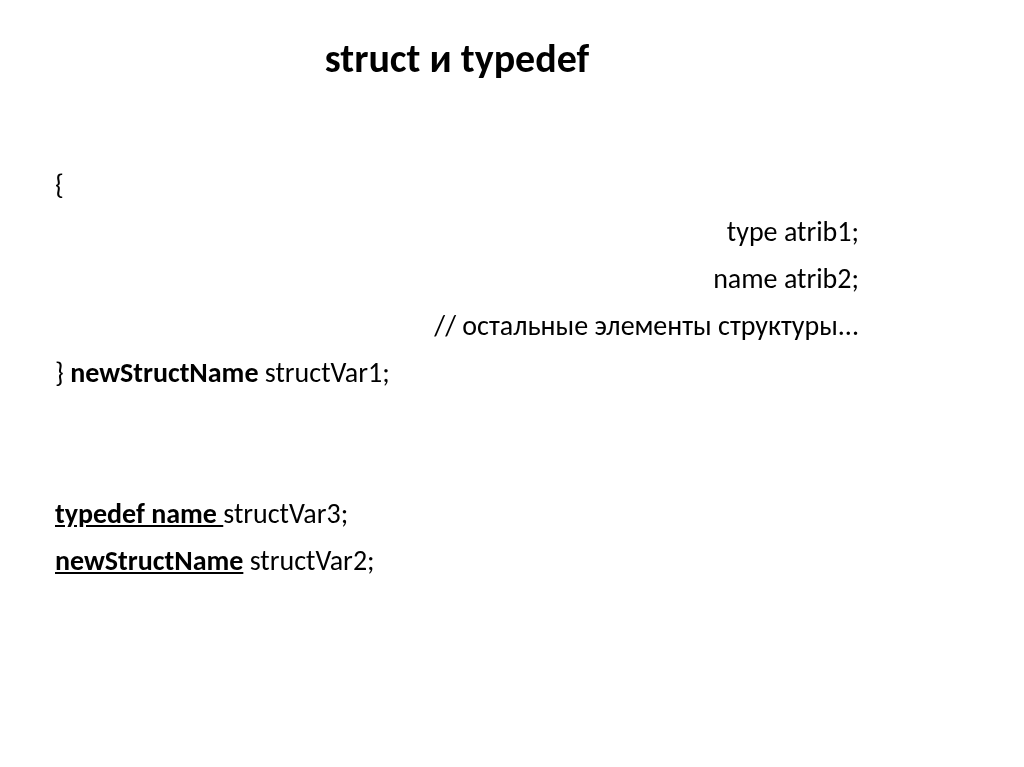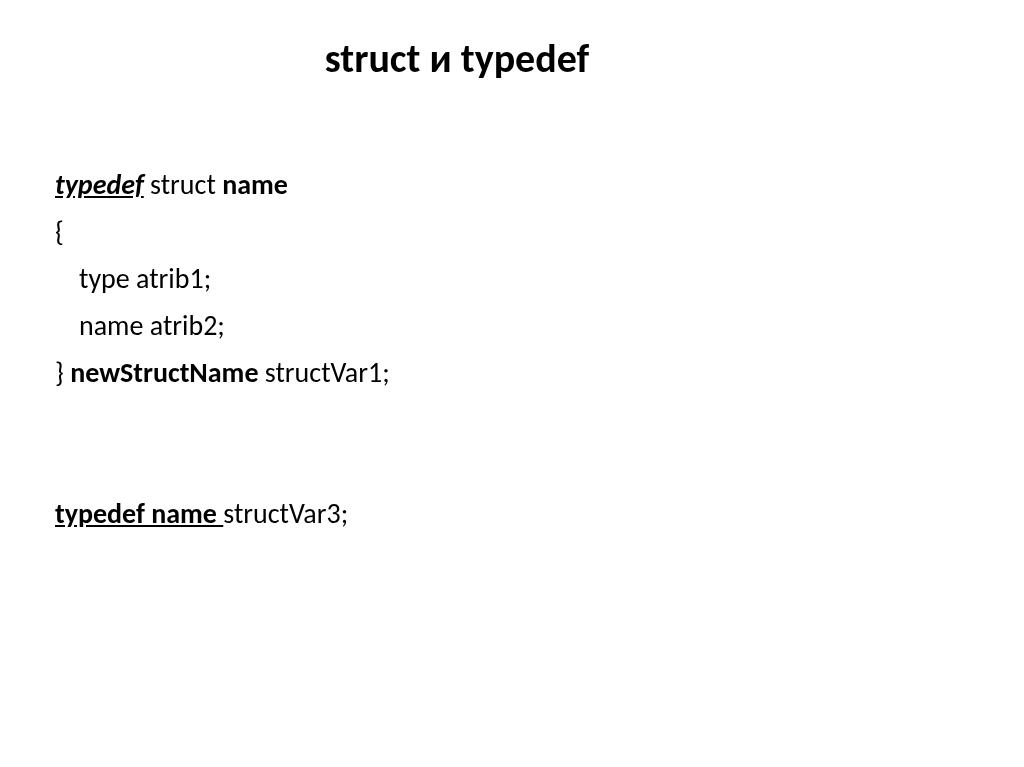--- a/index.html
+++ b/index.html
@@ -22,44 +22,45 @@
     font-weight: 700;
     font-size: 40px;
     margin-top: 4px;
     margin-bottom: 78px;
   }
   .code-block {
     font-size: 28px;
     line-height: 1.68;
   }
   .line { white-space: pre; }
-  .indent { padding-left: 24px; }
+  .indent { padding-left: 24px; text-align: right; }
   .bold { font-weight: 700; }
   .ul { text-decoration: underline; }
   .italic { font-style: italic; }
   .gap { height: 94px; }
 </style>
 </head>
 <body>
 
 <div class="slide">
   <div class="title">struct и typedef</div>
 
   <div class="code-block">
 
-    <div class="line"><span class="bold italic ul">typedef</span><span> struct </span><span class="bold">name</span></div>
 
     <div class="line">{</div>
 
     <div class="line indent">type atrib1;</div>
 
     <div class="line indent">name atrib2;</div>
 
+    <div class="line indent">// остальные элементы структуры...</div>
 
     <div class="line"><span>} </span><span class="bold">newStructName</span><span> structVar1;</span></div>
 
     <div class="gap"></div>
 
     <div class="line"><span class="bold ul">typedef name </span><span>structVar3;</span></div>
 
+    <div class="line"><span class="bold ul">newStructName</span><span> structVar2;</span></div>
 
   </div>
 </div>
 
 </body></html>

